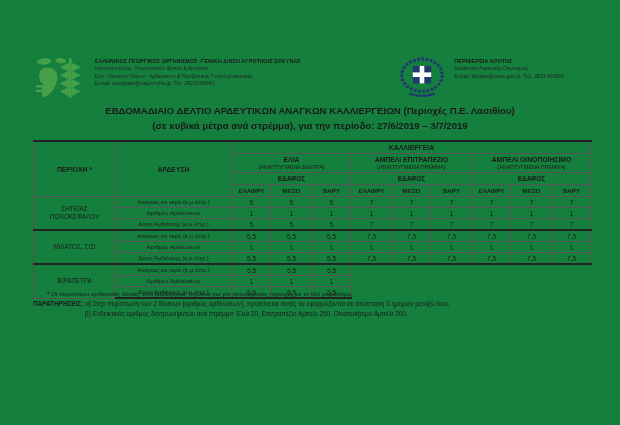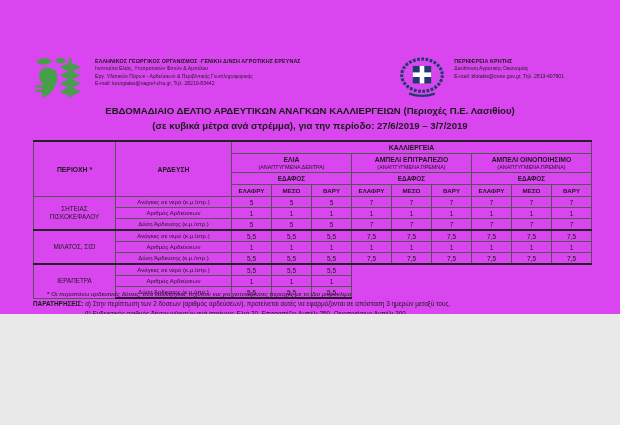--- a/index.html
+++ b/index.html
@@ -1,16 +1,16 @@
 <!DOCTYPE html>
 <html><head>
 <meta charset="utf-8">
 <style>
   html,body{margin:0;padding:0;background:#e9e9e9;}
-  .page{position:relative;width:620px;height:314px;background:#d946ef;margin:0 auto;
+  .page{position:relative;width:620px;height:425px;background:#15803d;margin:0 auto;
         font-family:"Liberation Sans","DejaVu Sans",sans-serif;color:#1a1a1a;overflow:hidden;}
   
   .hdr{position:absolute;top:55px;left:32px;right:26px;display:flex;justify-content:space-between;align-items:flex-start;}
   .hdr-block{display:flex;gap:9px;align-items:flex-start;}
   .org-lines{padding-top:2px;}
   .org-l1{font-size:5.4px;font-weight:bold;letter-spacing:.1px;line-height:8px;}
   .org-ln{font-size:5.1px;line-height:7.5px;color:#222;}
   
   .title{position:absolute;top:103px;left:0;width:100%;text-align:center;font-weight:bold;}
   .title .t1{font-size:9.6px;line-height:15px;}

